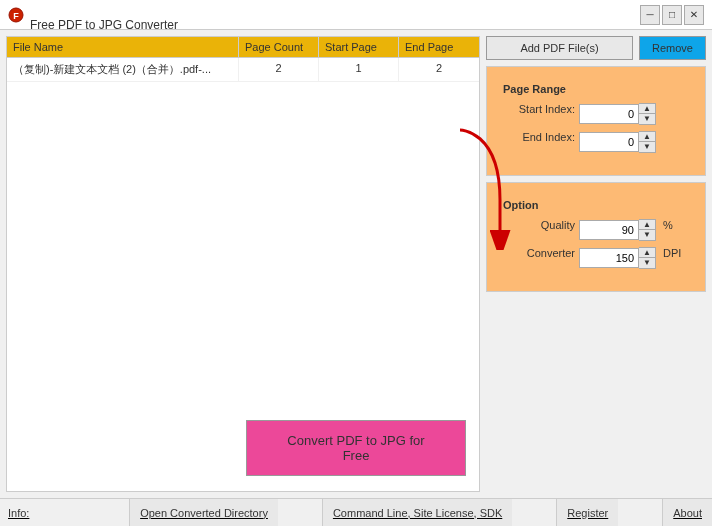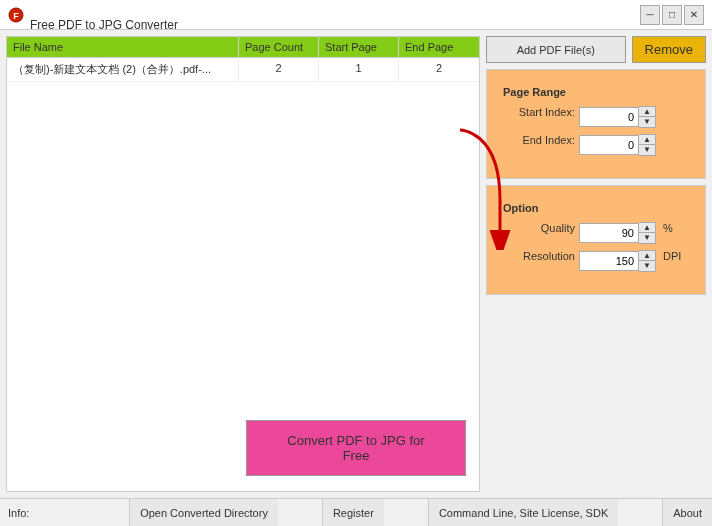--- a/index.html
+++ b/index.html
@@ -62,21 +62,21 @@
     .file-list-area {
       flex: 1;
       display: flex;
       flex-direction: column;
       background: #fff;
       border: 1px solid #ccc;
     }
     .file-table-header {
       display: grid;
       grid-template-columns: 1fr 80px 80px 80px;
-      background: #84cc16;
+      background: #eab308;
       border-bottom: 1px solid #ccc;
     }
     .file-table-header .col-header {
       padding: 4px 6px;
       border-right: 1px solid #ccc;
       font-size: 11px;
       color: #333;
     }
     .file-table-header .col-header:last-child { border-right: none; }
     .file-table-body {
@@ -115,24 +115,24 @@
       flex: 1;
       padding: 5px 8px;
       background: #e8e8e8;
       border: 1px solid #999;
       cursor: pointer;
       font-size: 11px;
       color: #333;
     }
     .btn-remove {
       padding: 5px 12px;
-      background: #eab308;
+      background: #0ea5e9;
       border: 1px solid #999;
       cursor: pointer;
-      font-size: 13px;
+      font-size: 11px;
       color: #333;
     }
 
     .section-group {
       border: 1px solid #ccc;
       padding: 16px;
       background: #fdba74;
     }
     .section-title {
       font-size: 11px;
@@ -214,20 +214,21 @@
     .status-bar {
       position: absolute;
       bottom: 0;
       left: 0;
       right: 0;
       height: 28px;
       background: #f0f0f0;
       border-top: 1px solid #ccc;
       display: flex;
       align-items: center;
+      text-decoration: underline;
     }
     .status-info {
       flex: 1;
       padding: 0 8px;
       font-size: 11px;
       color: #333;
     }
     .status-buttons {
       display: flex;
       height: 100%;
@@ -337,21 +338,21 @@
           <div class="spinner-wrap">
             <input class="spinner-input" type="text" value="90" style="">
             <div class="spinner-btns">
               <button class="spinner-btn">▲</button>
               <button class="spinner-btn">▼</button>
             </div>
           </div>
           <span class="unit-label">%</span>
         </div>
         <div class="field-row">
-          <span class="field-label">Resolution</span>
+          <span class="field-label">Converter</span>
           <div class="spinner-wrap">
             <input class="spinner-input" type="text" value="150" style="">
             <div class="spinner-btns">
               <button class="spinner-btn">▲</button>
               <button class="spinner-btn">▼</button>
             </div>
           </div>
           <span class="unit-label">DPI</span>
         </div>
       </div>
@@ -368,18 +369,18 @@
   </svg>
 
   <div class="convert-area">
     <button class="btn-convert">Convert PDF to JPG for Free</button>
   </div>
 
   <div class="status-bar">
     <span class="status-info">Info:</span>
     <div class="status-buttons">
       <button class="status-btn">Open Converted Directory</button>
+      <button class="status-btn">Command Line, Site License, SDK</button>
       <button class="status-btn">Register</button>
-      <button class="status-btn">Command Line, Site License, SDK</button>
       <button class="status-btn">About</button>
     </div>
   </div>
 </div>
 
 </body></html>

